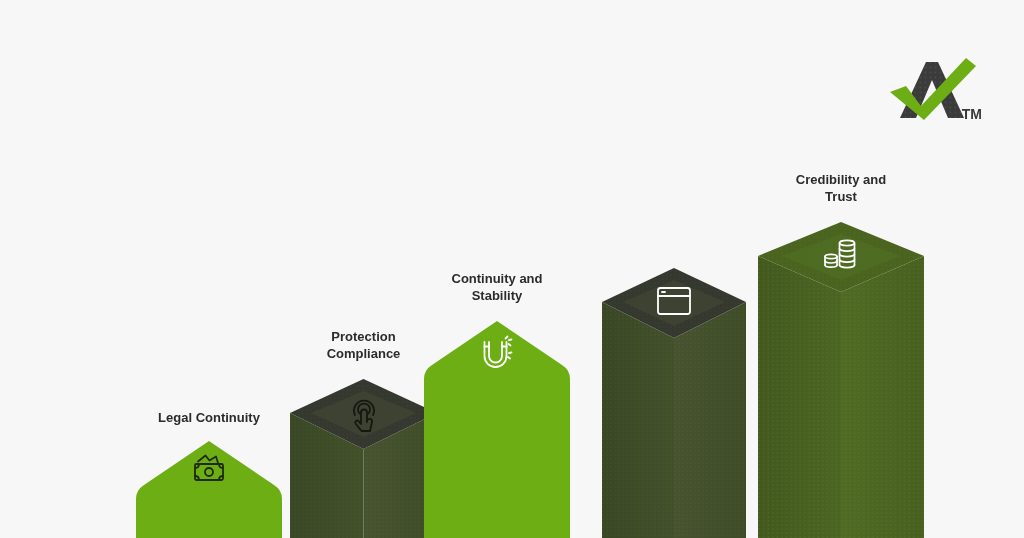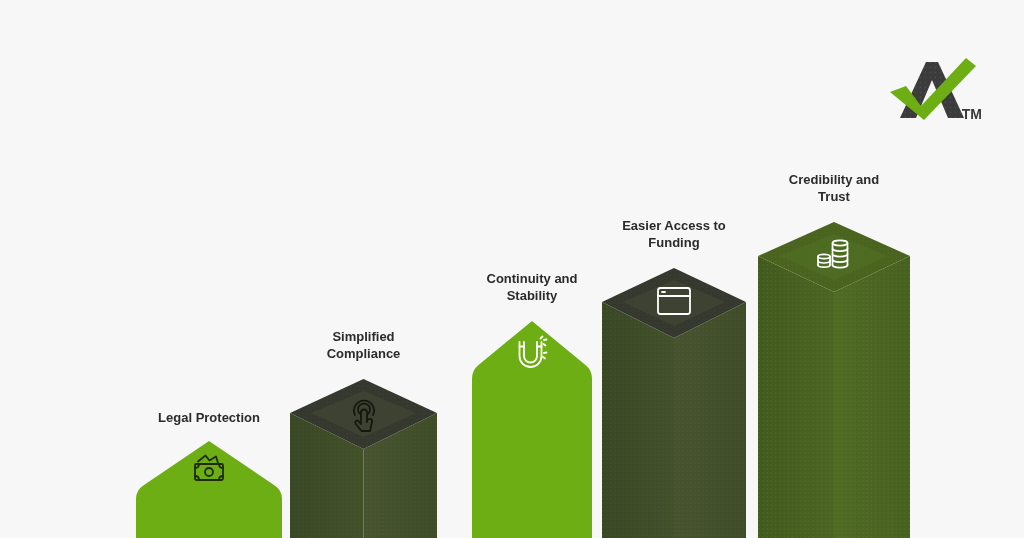--- a/index.html
+++ b/index.html
@@ -115,41 +115,41 @@
 
       <path d="M42 6 L54 6 L80 62 L64 62 L48 24 L32 62 L16 62 Z" fill="#3b3b3b"></path>
       <path d="M42 6 L54 6 L80 62 L64 62 L48 24 L32 62 L16 62 Z" fill="url(#dots)" opacity="0.55"></path>
 
       <path d="M6 36 L22 30 L37 50 L82 2 L92 10 L40 64 Z" fill="#6cae13"></path>
     </svg>
     <span id="logo-tm">TM</span>
   </div>
 
   <div class="bar-group" style="left:136px; width:146px; height:99px;">
-    <div class="bar-label" style="bottom:111px;">Legal Protection</div>
+    <div class="bar-label" style="bottom:111px;">Legal Continuity</div>
     <div class="bar-flat" style="height:99px;">
       <svg viewBox="0 0 146 99" preserveAspectRatio="none">
         <path d="M73 2 L138 46 Q146 51 146 60 L146 99 L0 99 L0 60 Q0 51 8 46 Z" fill="#6cae13"></path>
       </svg>
     </div>
     <div class="bar-icon" style="bottom:54px;">
       <svg width="34" height="30" viewBox="0 0 34 30" fill="none" stroke="#1f2b0a" stroke-width="1.8" stroke-linecap="round" stroke-linejoin="round">
         <path d="M6 7.5 L13.5 1.5 L17.5 6.5 L24 2.5 L26 9"></path>
         <rect x="3" y="10" width="28" height="16" rx="1.5"></rect>
         <circle cx="17" cy="18" r="4"></circle>
         <path d="M3 14 Q7 14 7 10"></path>
         <path d="M31 14 Q27 14 27 10"></path>
         <path d="M3 22 Q7 22 7 26"></path>
         <path d="M31 22 Q27 22 27 26"></path>
       </svg>
     </div>
   </div>
 
   <div class="bar-group" style="left:290px; width:147px; height:161px;">
-    <div class="bar-label" style="bottom:175px;">Simplified
+    <div class="bar-label" style="bottom:175px;">Protection
 Compliance</div>
     <div class="bar-iso" style="height:161px;">
       <svg viewBox="0 0 147 161" preserveAspectRatio="none">
         <defs>
           <pattern id="tex2" width="4" height="4" patternUnits="userSpaceOnUse">
             <circle cx="1" cy="1" r="0.55" fill="#6d8a3a" opacity="0.35"></circle>
           </pattern>
           <linearGradient id="g2l" x1="0" y1="0" x2="1" y2="0">
             <stop offset="0%" stop-color="#394725"></stop>
             <stop offset="100%" stop-color="#42512a"></stop>
@@ -174,43 +174,41 @@
     <div class="bar-icon" style="bottom:106px;">
       <svg width="32" height="34" viewBox="0 0 32 34" fill="none" stroke="#15180f" stroke-width="1.8" stroke-linecap="round" stroke-linejoin="round">
         <path d="M7 17 A10 10 0 1 1 25 17"></path>
         <path d="M11.5 15.5 A6 6 0 1 1 20.5 15.5"></path>
         <path d="M13 14.5 A3 3 0 0 1 19 14.5 L19 24"></path>
         <path d="M13 14.5 L13 26 L10.5 23 A2 2 0 0 0 7.5 25.5 L13.5 33 L22 33 L24 24 A2 2 0 0 0 19 22.8"></path>
       </svg>
     </div>
   </div>
 
-  <div class="bar-group" style="left:472px; width:120px; height:219px;">
+  <div class="bar-group" style="left:424px; width:146px; height:219px;">
     <div class="bar-label" style="bottom:233px;">Continuity and
 Stability</div>
     <div class="bar-flat" style="height:219px;">
       <svg viewBox="0 0 146 219" preserveAspectRatio="none">
         <path d="M73 2 L138 46 Q146 51 146 60 L146 219 L0 219 L0 60 Q0 51 8 46 Z" fill="#6cae13"></path>
       </svg>
     </div>
     <div class="bar-icon" style="bottom:168px;">
       <svg width="36" height="36" viewBox="0 0 36 36" fill="none" stroke="#ffffff" stroke-width="1.8" stroke-linecap="round" stroke-linejoin="round">
         <path d="M10 8 L10 22 A6.5 6.5 0 0 0 23 22 L23 8"></path>
         <path d="M5.5 8 L5.5 22 A11 11 0 0 0 27.5 22 L27.5 8"></path>
         <path d="M5.5 12.5 L10 12.5"></path>
         <path d="M23 12.5 L27.5 12.5"></path>
         <path d="M26.5 4.5 L28.5 2.5 M30 6 L32.5 5.5 M29.5 10 L31.5 11.5"></path>
         <path d="M30 19 L32.5 18.5 M29 23 L31 24.5"></path>
       </svg>
     </div>
   </div>
 
   <div class="bar-group" style="left:602px; width:144px; height:272px;">
-    <div class="bar-label" style="bottom:286px;">Easier Access to
-Funding</div>
     <div class="bar-iso" style="height:272px;">
       <svg viewBox="0 0 144 272" preserveAspectRatio="none">
         <defs>
           <pattern id="tex4" width="4" height="4" patternUnits="userSpaceOnUse">
             <circle cx="1" cy="1" r="0.55" fill="#6d8a3a" opacity="0.35"></circle>
           </pattern>
           <linearGradient id="g4l" x1="0" y1="0" x2="1" y2="0">
             <stop offset="0%" stop-color="#394725"></stop>
             <stop offset="100%" stop-color="#42512a"></stop>
           </linearGradient>
@@ -230,21 +228,21 @@
     </div>
     <div class="bar-icon" style="bottom:221px;">
       <svg width="36" height="32" viewBox="0 0 36 32" fill="none" stroke="#ffffff" stroke-width="1.8" stroke-linecap="round" stroke-linejoin="round">
         <rect x="2" y="3" width="32" height="26" rx="2.5"></rect>
         <path d="M2 11 L34 11"></path>
         <path d="M6 7 L9 7"></path>
       </svg>
     </div>
   </div>
 
-  <div class="bar-group" style="left:758px; width:152px; height:318px;">
+  <div class="bar-group" style="left:758px; width:166px; height:318px;">
     <div class="bar-label" style="bottom:332px;">Credibility and
 Trust</div>
     <div class="bar-iso" style="height:318px;">
       <svg viewBox="0 0 146 318" preserveAspectRatio="none">
         <defs>
           <pattern id="tex5" width="4" height="4" patternUnits="userSpaceOnUse">
             <circle cx="1" cy="1" r="0.55" fill="#89ad4a" opacity="0.3"></circle>
           </pattern>
           <linearGradient id="g5l" x1="0" y1="0" x2="1" y2="0">
             <stop offset="0%" stop-color="#43591e"></stop>

